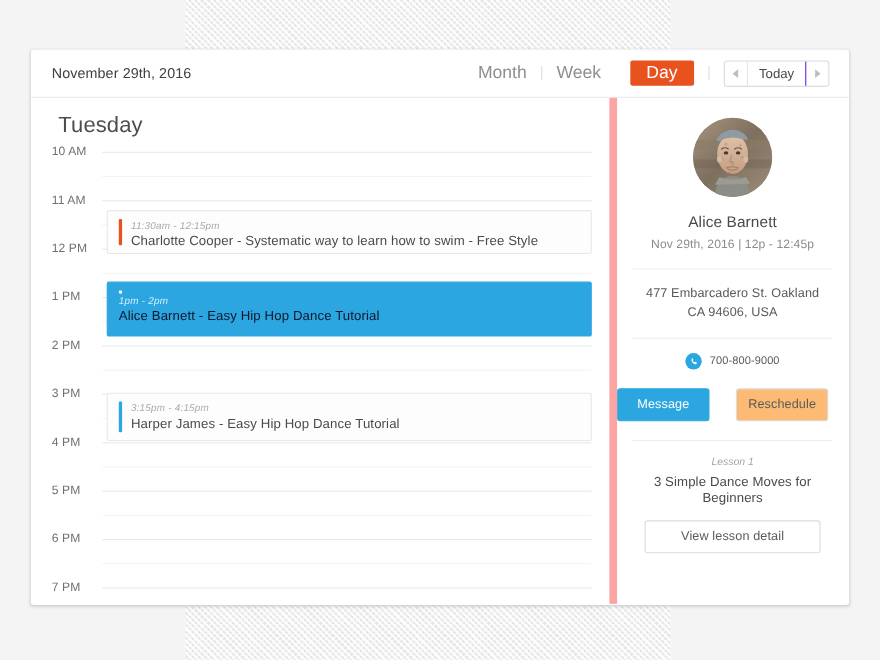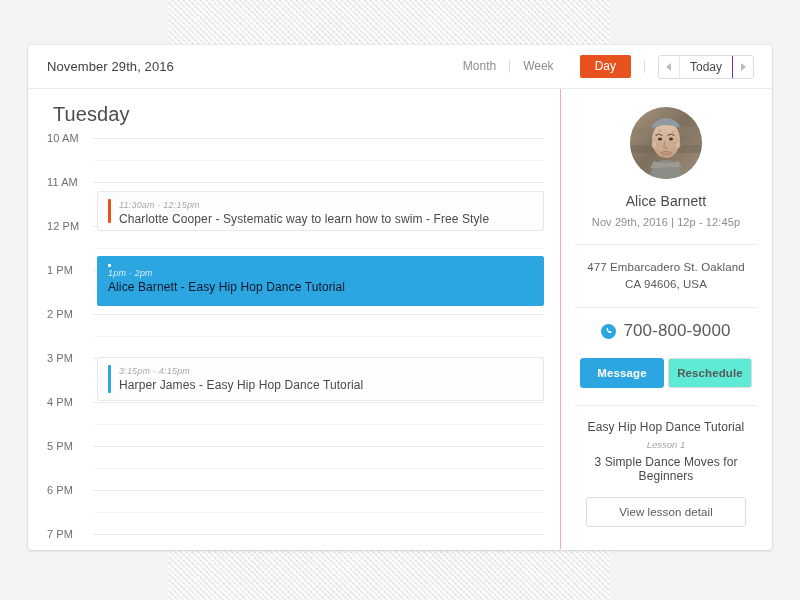--- a/index.html
+++ b/index.html
@@ -56,21 +56,21 @@
     font-size: 13px;
     color: #404040;
     letter-spacing: .1px;
   }
   #view-switch {
     margin-left: auto;
     display: flex;
     align-items: center;
   }
   .view-btn {
-    font-size: 12px;
+    font-size: 16px;
     color: #8e8e8e;
     padding: 4px 13px;
     cursor: pointer;
     border-radius: 2px;
     line-height: 15px;
     user-select: none;
   }
   .view-sep {
     width: 1px;
     height: 13px;
@@ -122,21 +122,21 @@
 
   
   #card-body {
     display: flex;
     height: 460px;
   }
 
   
   #calendar {
     width: 533px;
-    border-right: 1px solid #fca5a5;
+    border-right: 7px solid #fca5a5;
     padding: 0 16px 0 19px;
     position: relative;
   }
   #day-title {
     font-size: 20px;
     color: #4d4d4d;
     font-weight: normal;
     padding: 14px 0 12px 6px;
     letter-spacing: .1px;
   }
@@ -271,48 +271,46 @@
   }
   #phone-icon {
     width: 15px; height: 15px;
     border-radius: 50%;
     background: #2ba6e0;
     display: flex;
     align-items: center;
     justify-content: center;
   }
   #detail-phone {
-    font-size: 17px;
+    font-size: 10px;
     color: #5a5a5a;
     letter-spacing: .1px;
   }
 
   #action-row {
     display: flex;
-    justify-content: center;
-    gap: 4px;
+    gap: 24px;
     padding: 2px 0 17px;
-    font-weight: bold;
   }
   .action-btn {
     font-size: 11.5px;
     padding: 8px 0;
     width: 84px;
     border-radius: 3px;
     cursor: pointer;
     user-select: none;
     letter-spacing: .1px;
   }
   #msg-btn {
     background: #2ba6e0;
     color: #ffffff;
     border: 1px solid #2ba6e0;
   }
   #resched-btn {
-    background: #5eead4;
+    background: #fdba74;
     color: #5a5a5a;
     border: 1px solid #dcdcdc;
   }
 
   #lesson-block { padding: 14px 10px 0; }
   #lesson-title {
     font-size: 12px;
     color: #4a4a4a;
     margin-bottom: 5px;
     letter-spacing: .1px;
@@ -523,21 +521,20 @@
       </div>
 
       <div id="action-row">
         <div class="action-btn" id="msg-btn">Message</div>
         <div class="action-btn" id="resched-btn">Reschedule</div>
       </div>
 
       <div class="panel-sep"></div>
 
       <div id="lesson-block">
-        <div id="lesson-title">Easy Hip Hop Dance Tutorial</div>
         <div id="lesson-number">Lesson 1</div>
         <div id="lesson-sub">3 Simple Dance Moves for Beginners</div>
         <div id="lesson-detail-btn">View lesson detail</div>
       </div>
 
     </div>
   </div>
 </div>
 
 </body></html>

